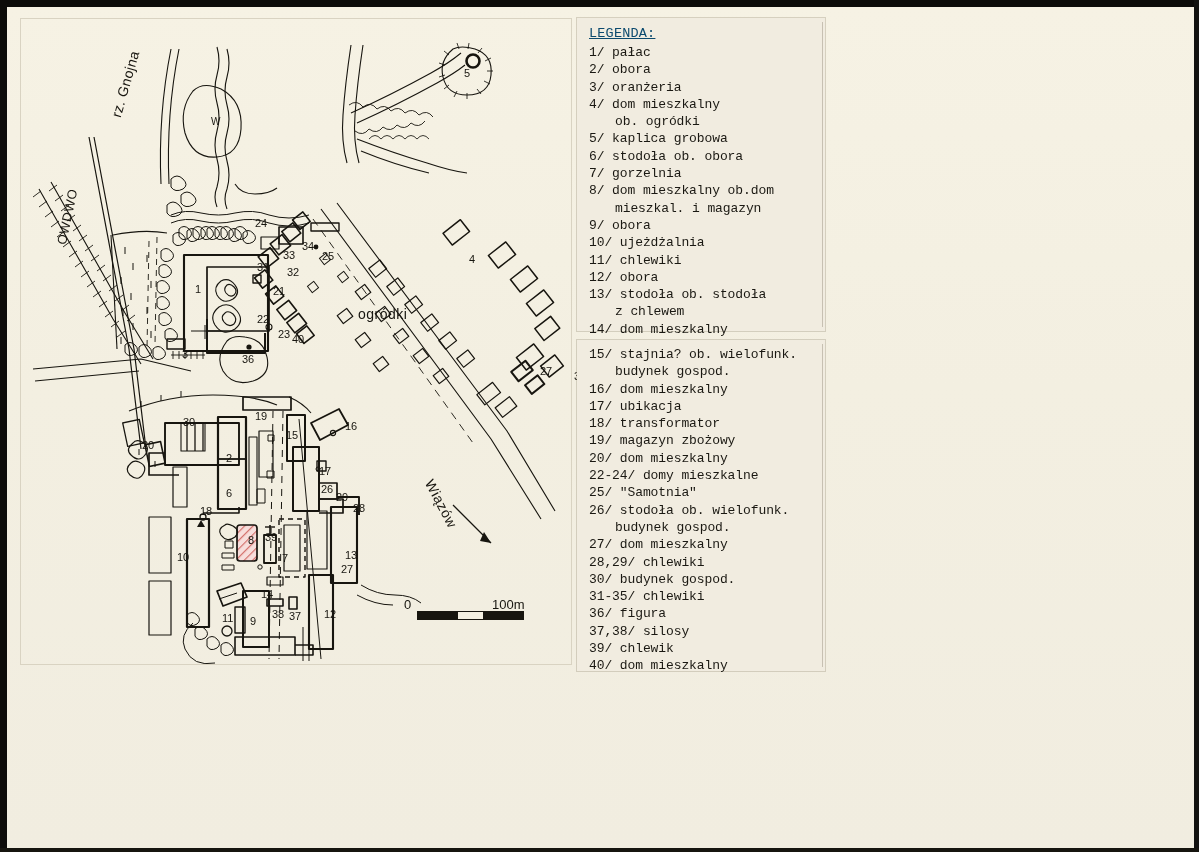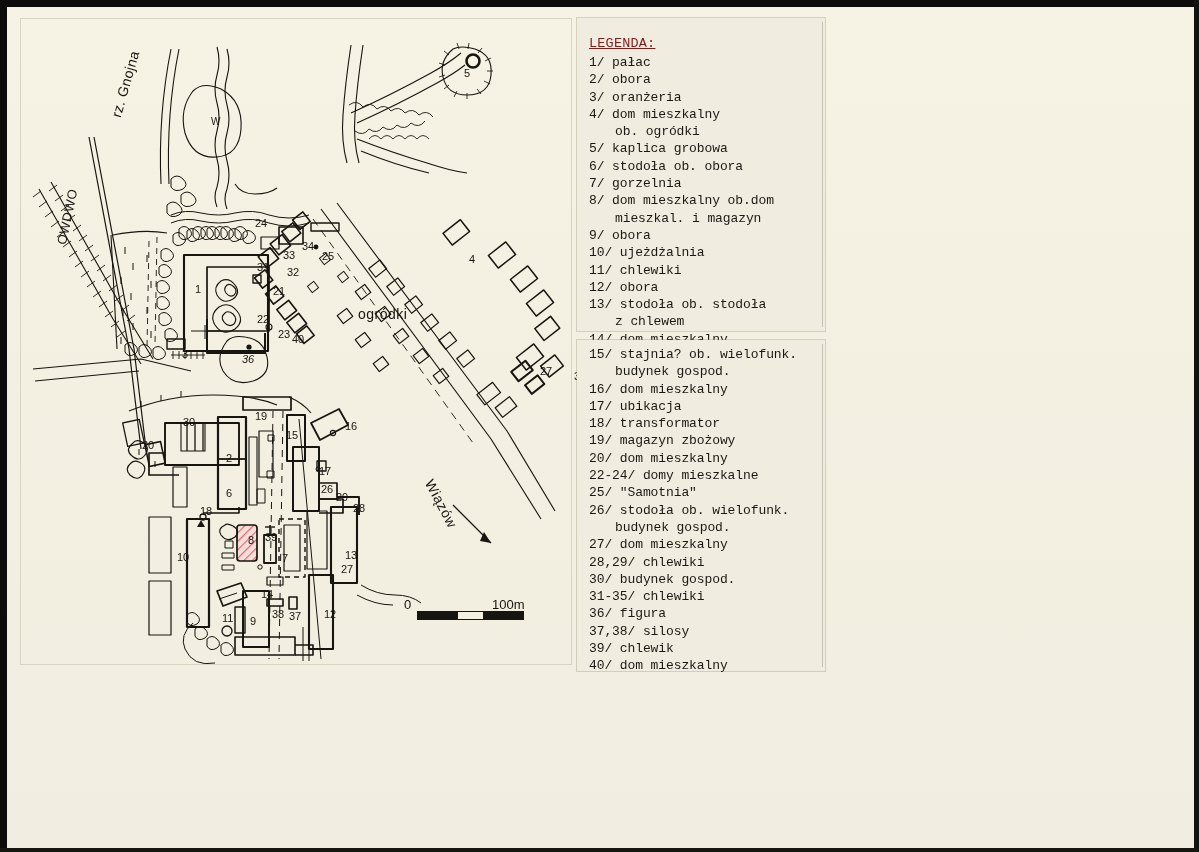--- a/index.html
+++ b/index.html
@@ -112,23 +112,23 @@
   .legend-slip.top { height: 300px; }
   .legend-slip.bottom { margin-top: 9px; height: 318px; }
   .legend-slip::after {
     content: "";
     position: absolute; right: 2px; top: 4px; bottom: 4px; width: 1px;
     background: rgba(120,112,92,.35);
   }
   .legend-title {
     font-size: 13.5px;
     letter-spacing: 0.2px;
-    color: #7f1d1d;
+    color: #0c4a6e;
     text-decoration: underline;
-    margin: 12px 0 3px 4px;
+    margin: 2px 0 3px 4px;
   }
   .leg-row {
     font-size: 13px;
     line-height: 17.3px;
     color: #1a1812;
     letter-spacing: -0.1px;
     margin-left: 4px;
     white-space: pre;
   }
   .leg-row.cont { padding-left: 26px; }
@@ -481,21 +481,21 @@
         <div class="maplabel num" style="left: 300px; top: 465px;">26</div>
         <div class="maplabel num" style="left: 320px; top: 545px;">27</div>
         <div class="maplabel num" style="left: 332px; top: 484px;">28</div>
         <div class="maplabel num" style="left: 315px; top: 473px;">29</div>
         <div class="maplabel num" style="left: 162px; top: 398px;">30</div>
         <div class="maplabel num" style="left: 236px; top: 243px;">31</div>
         <div class="maplabel num" style="left: 266px; top: 248px;">32</div>
         <div class="maplabel num" style="left: 262px; top: 231px;">33</div>
         <div class="maplabel num" style="left: 281px; top: 222px;">34</div>
         <div class="maplabel num" style="left: 553px; top: 352px;">35</div>
-        <div class="maplabel num" style="left: 221px; top: 335px; font-style: italic;">36</div>
+        <div class="maplabel num" style="left: 221px; top: 335px;">36</div>
         <div class="maplabel num" style="left: 268px; top: 592px;">37</div>
         <div class="maplabel num" style="left: 251px; top: 590px;">38</div>
         <div class="maplabel num" style="left: 244px; top: 513px;">39</div>
         <div class="maplabel num" style="left: 271px; top: 315px;">40</div>
         <div class="maplabel num" style="left: 519px; top: 347px;">27</div>
       </div>
 
     <div id="scalebar">
       <div class="zero">0</div>
       <div class="bar"></div>

